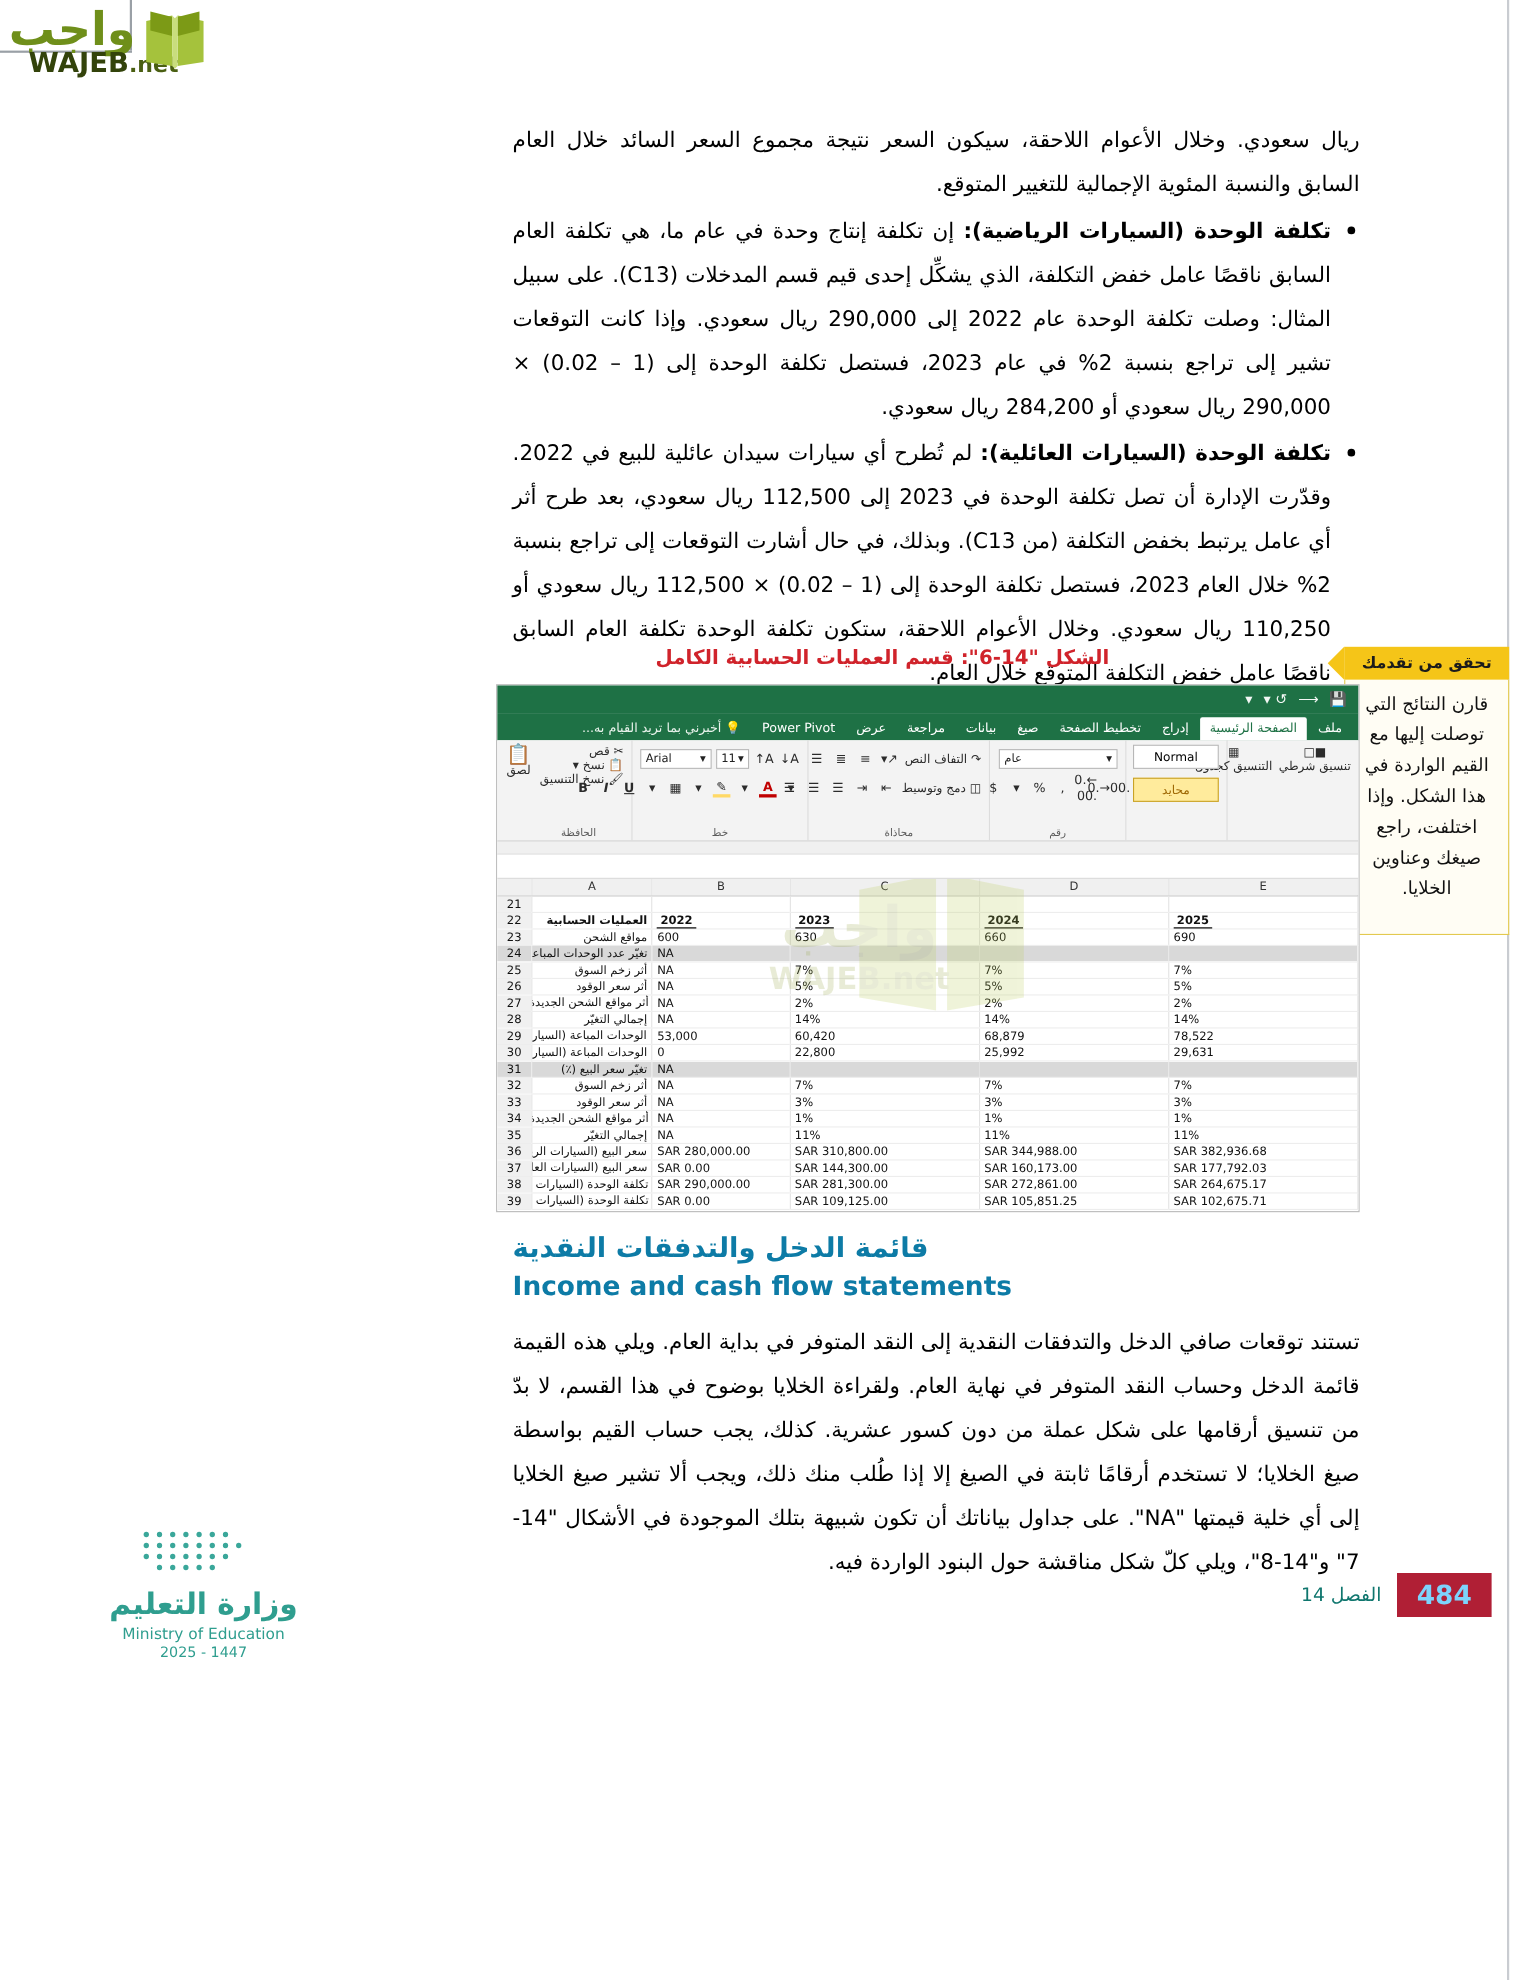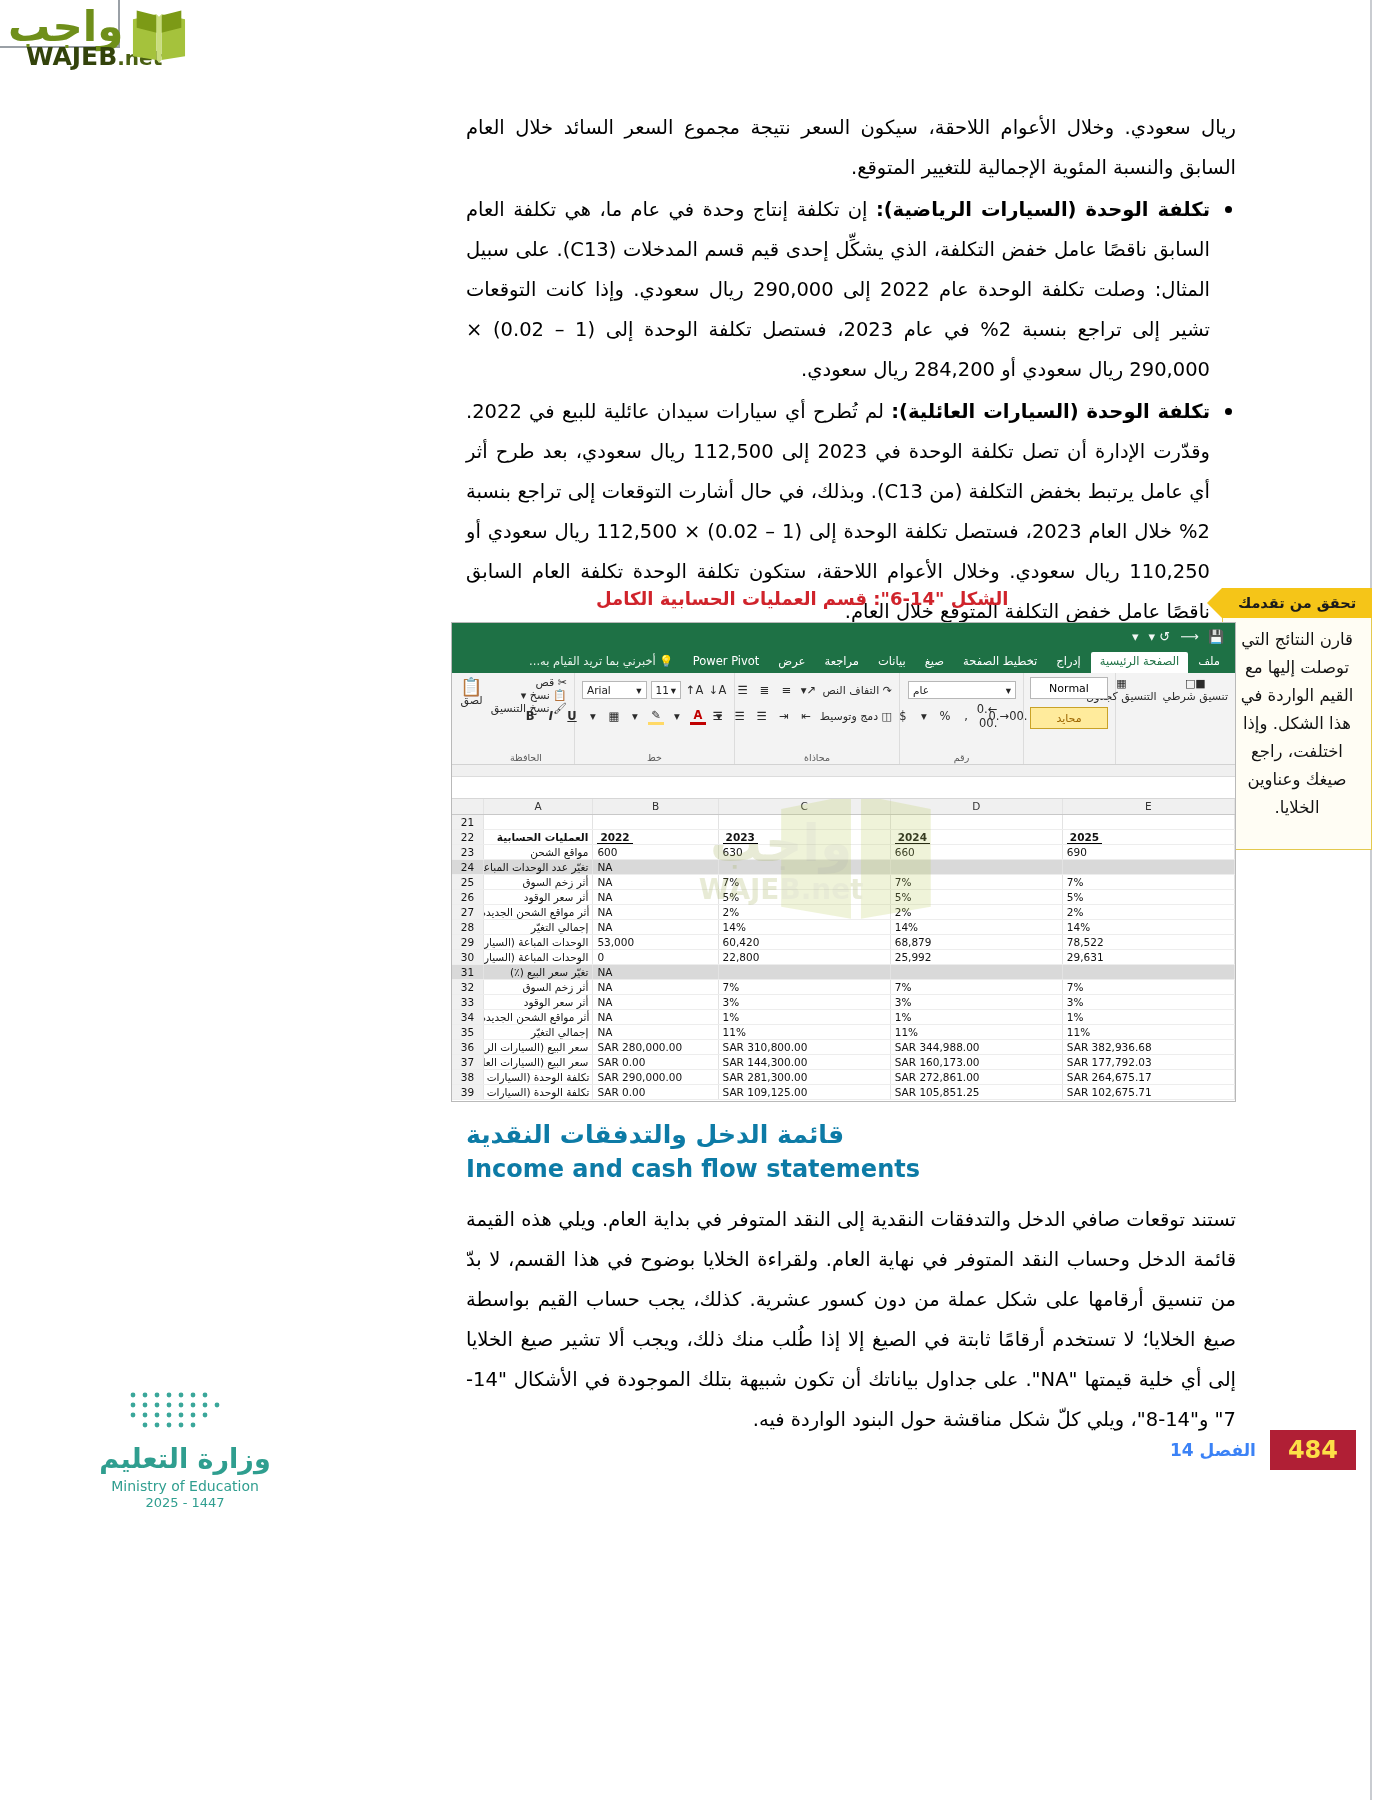--- a/index.html
+++ b/index.html
@@ -182,23 +182,23 @@
   }
 
   
   #moe { position:absolute; left:60px; bottom:290px; width:250px; text-align:center; }
   #moe .dots { width:120px; height:44px; margin:0 auto 6px auto; position:relative; }
   #moe .ar { font-size:27px; font-weight:bold; color:#2f9e8f; letter-spacing:1px; }
   #moe .en { font-size:14px; color:#2f9e8f; margin-top:4px; }
   #moe .yr { font-size:13px; color:#2f9e8f; margin-top:1px; direction:ltr; }
 
   #pagefoot { position:absolute; right:40px; bottom:330px; display:flex; align-items:center; gap:14px; }
-  #pagefoot .chapter { font-size:17px; font-weight:bold; color:#3b82f6; }
+  #pagefoot .chapter { font-size:17px; font-weight:normal; color:#0f766e; }
   #pagefoot .pageno {
-    background:#b01f35; color:#fde047; font-size:24px; font-weight:bold;
+    background:#b01f35; color:#7dd3fc; font-size:24px; font-weight:bold;
     padding:6px 18px; min-width:84px; text-align:center;
   }
 </style>
 </head>
 <body>
 
 <div id="wajeb-logo">
   <div class="rule"></div>
   <div class="vrule"></div>
   <div class="ar">واجب</div>

